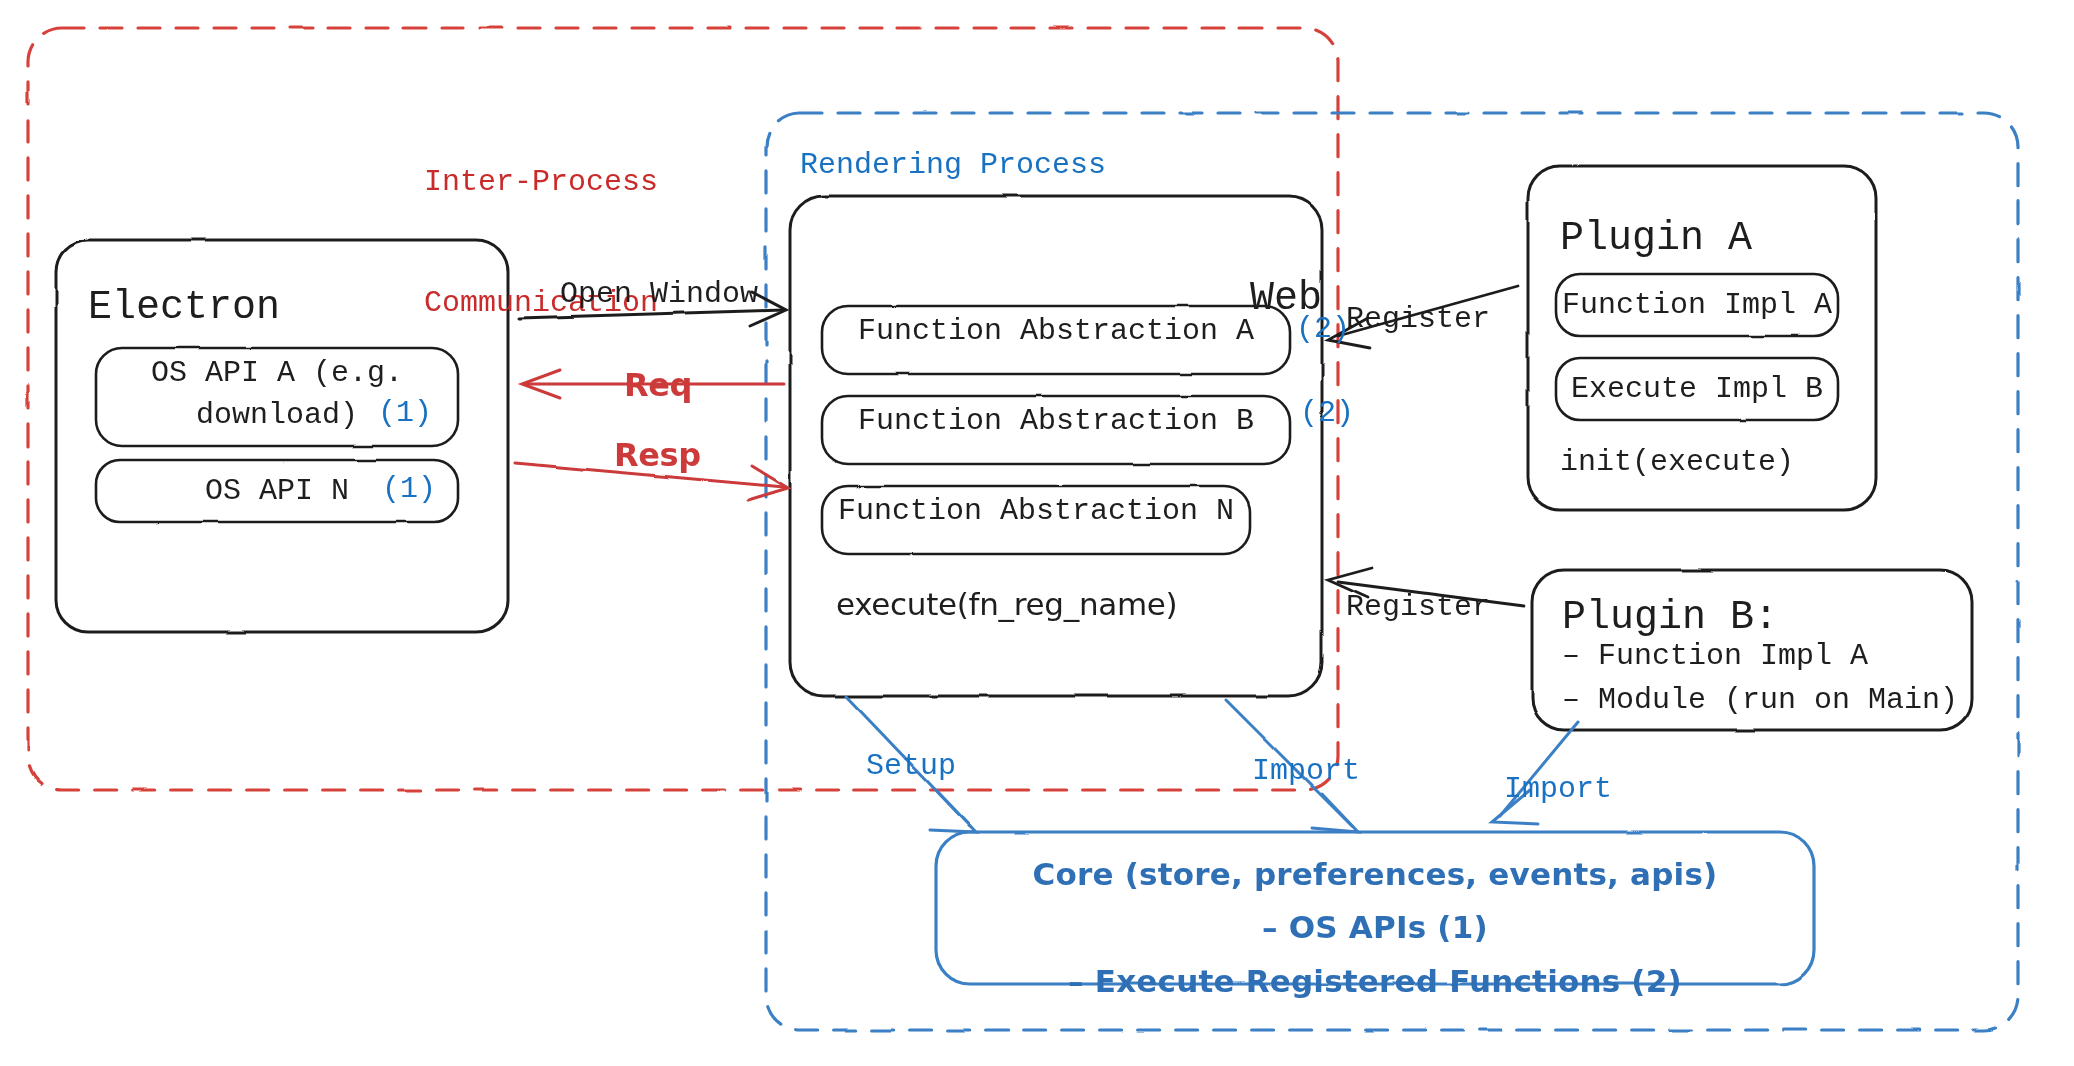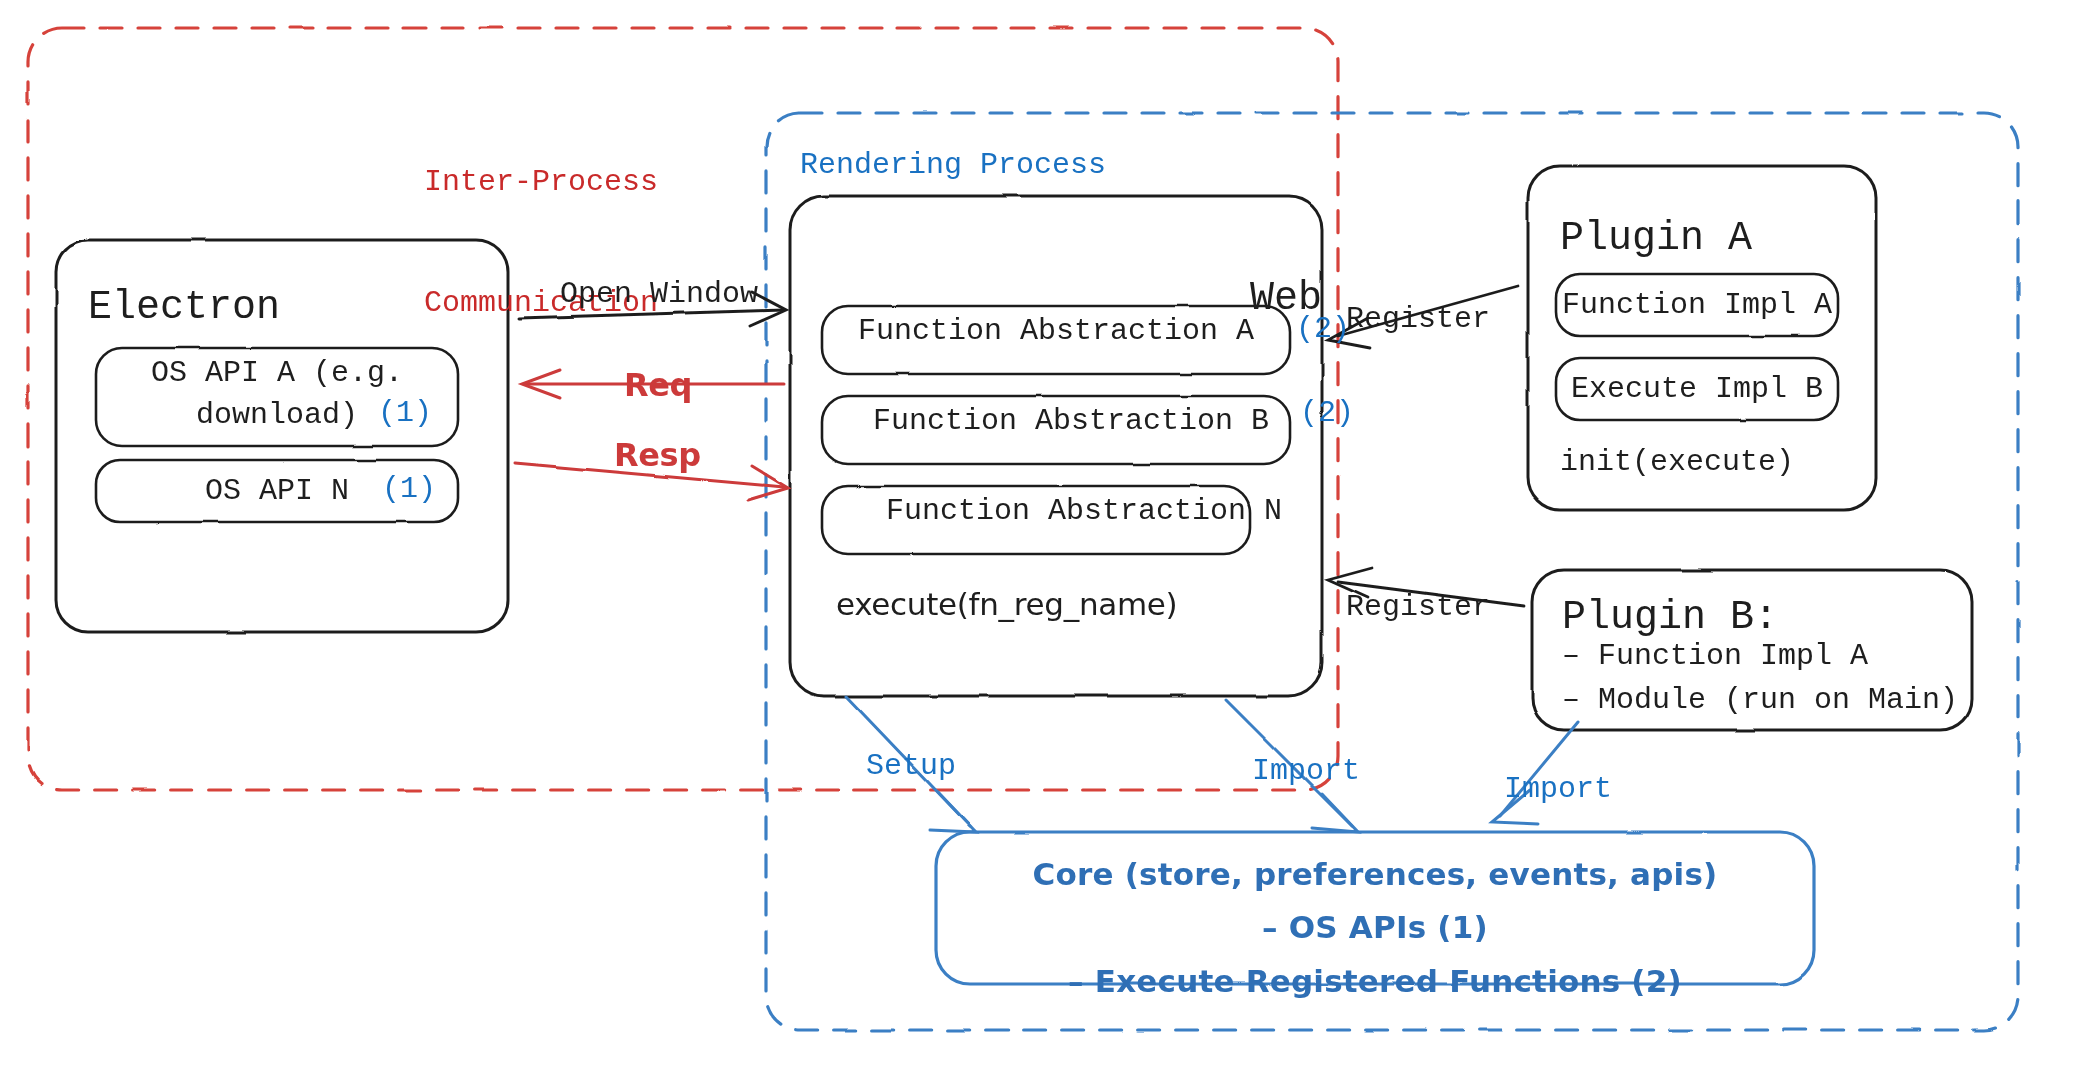--- a/index.html
+++ b/index.html
@@ -196,26 +196,26 @@
   <div class="abs req-text" style="left:624px; top:366px;">Req</div>
   <div class="abs req-text" style="left:614px; top:436px;">Resp</div>
 
   <div class="abs mono box-title" style="left:790px; top:250px; width:532px; text-align:right;margin-top:23px;">Web</div>
 
   <div class="abs" style="left:822px; top:312px; width:468px;">
     <div class="mono inner-label" style="text-align:center;">Function Abstraction A</div>
   </div>
   <div class="abs num-blue" style="left:1296px; top:312px;">(2)</div>
 
-  <div class="abs" style="left:822px; top:402px; width:468px;margin-left:15px;">
+  <div class="abs" style="left:822px; top:402px; width:468px;">
     <div class="mono inner-label" style="text-align:center;">Function Abstraction B</div>
   </div>
   <div class="abs num-blue" style="left:1300px; top:396px;">(2)</div>
 
-  <div class="abs" style="left:822px; top:492px; width:428px;padding-left:48px;">
+  <div class="abs" style="left:822px; top:492px; width:428px;">
     <div class="mono inner-label" style="text-align:center;">Function Abstraction N</div>
   </div>
 
   <div class="abs exec-text" style="left:836px; top:586px;">execute(fn_reg_name)</div>
 
   <div class="abs mono edge-label" style="left:1346px; top:300px;">Register</div>
   <div class="abs mono edge-label" style="left:1346px; top:588px;">Register</div>
 
   <div class="abs mono box-title" style="left:1560px; top:213px;">Plugin A</div>
   <div class="abs" style="left:1556px; top:286px; width:282px;">

